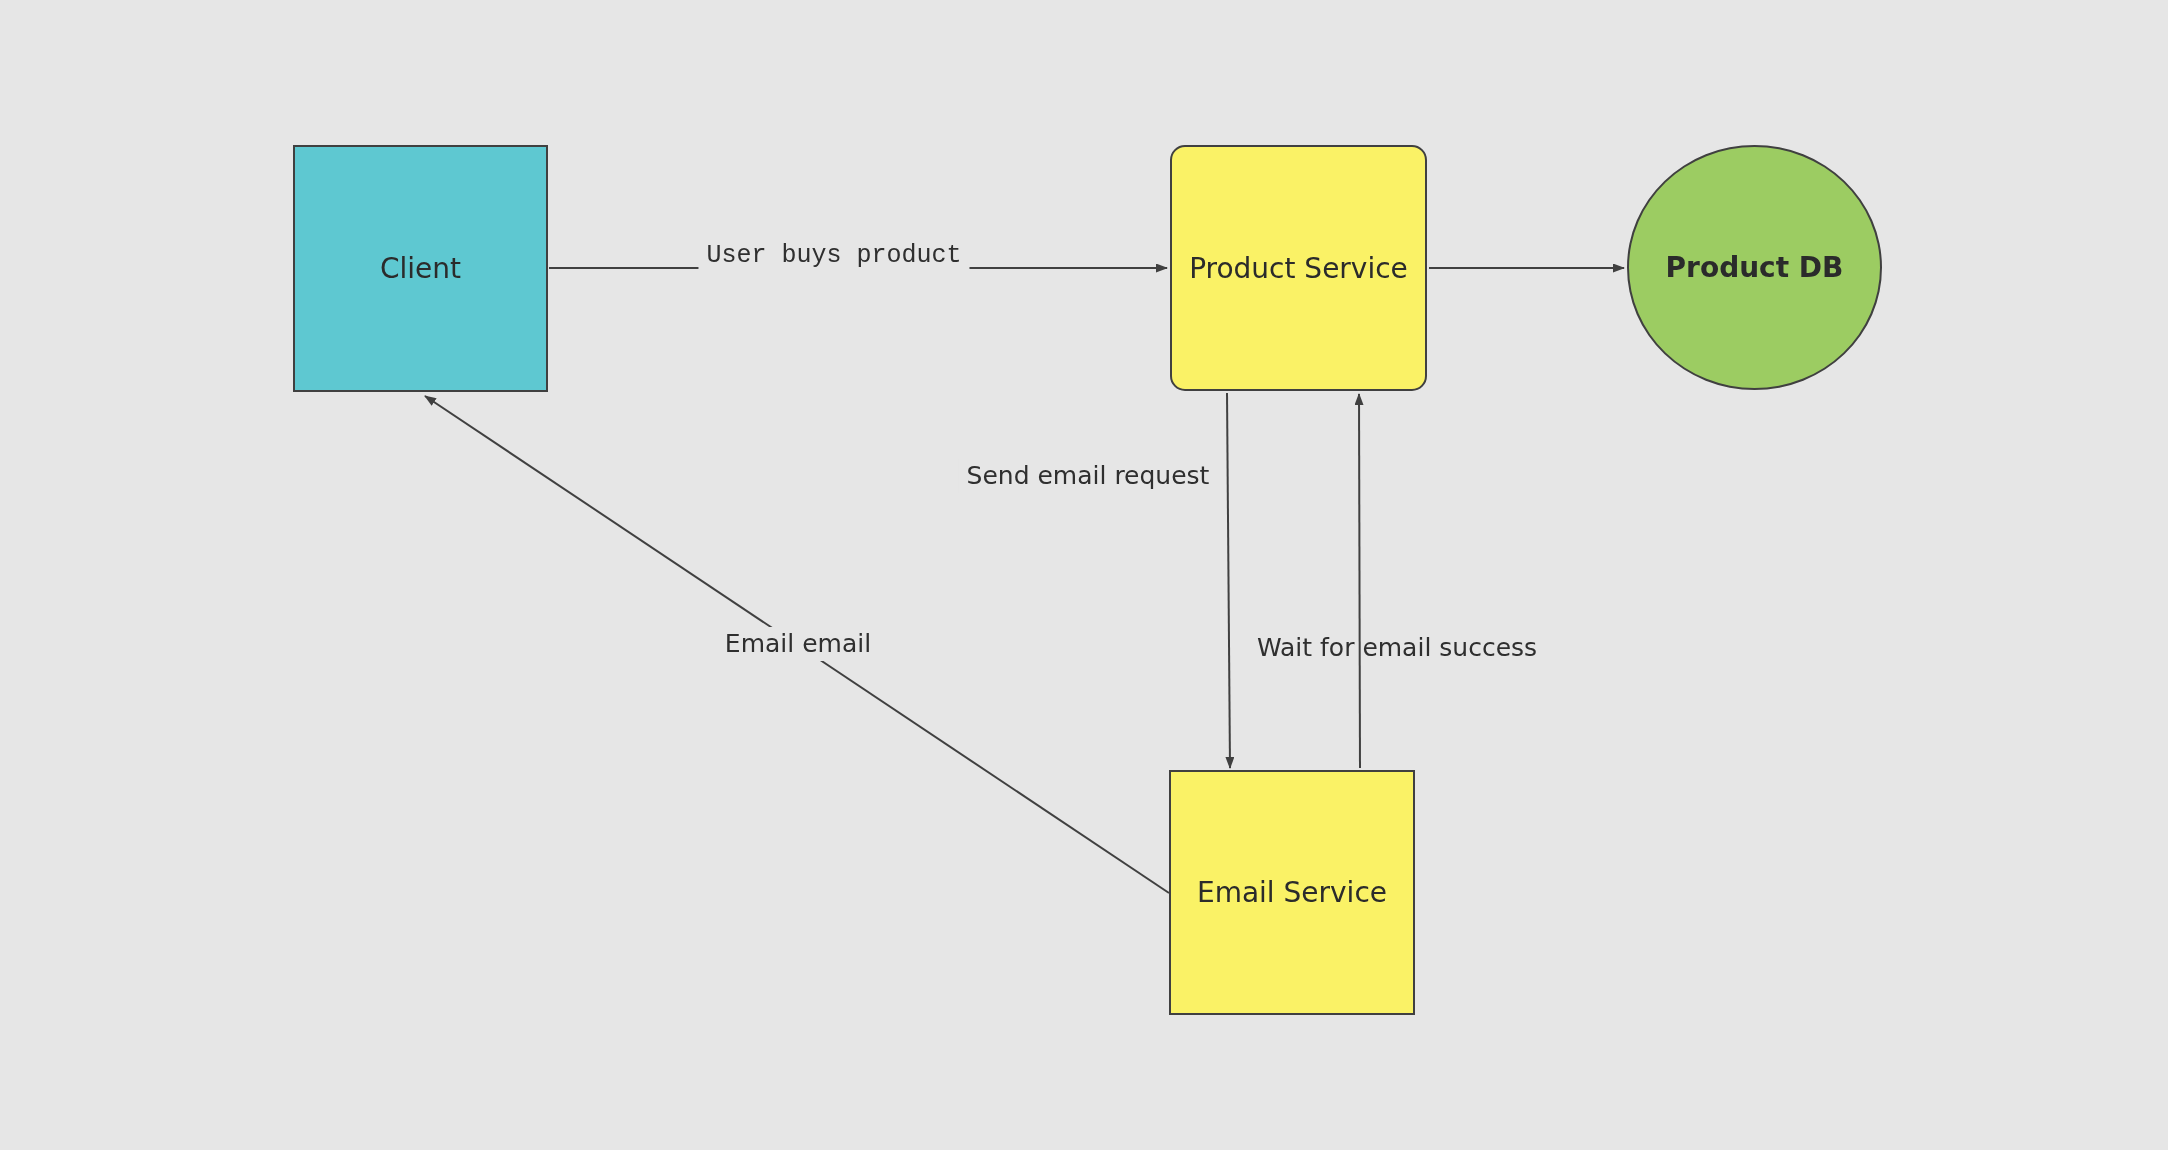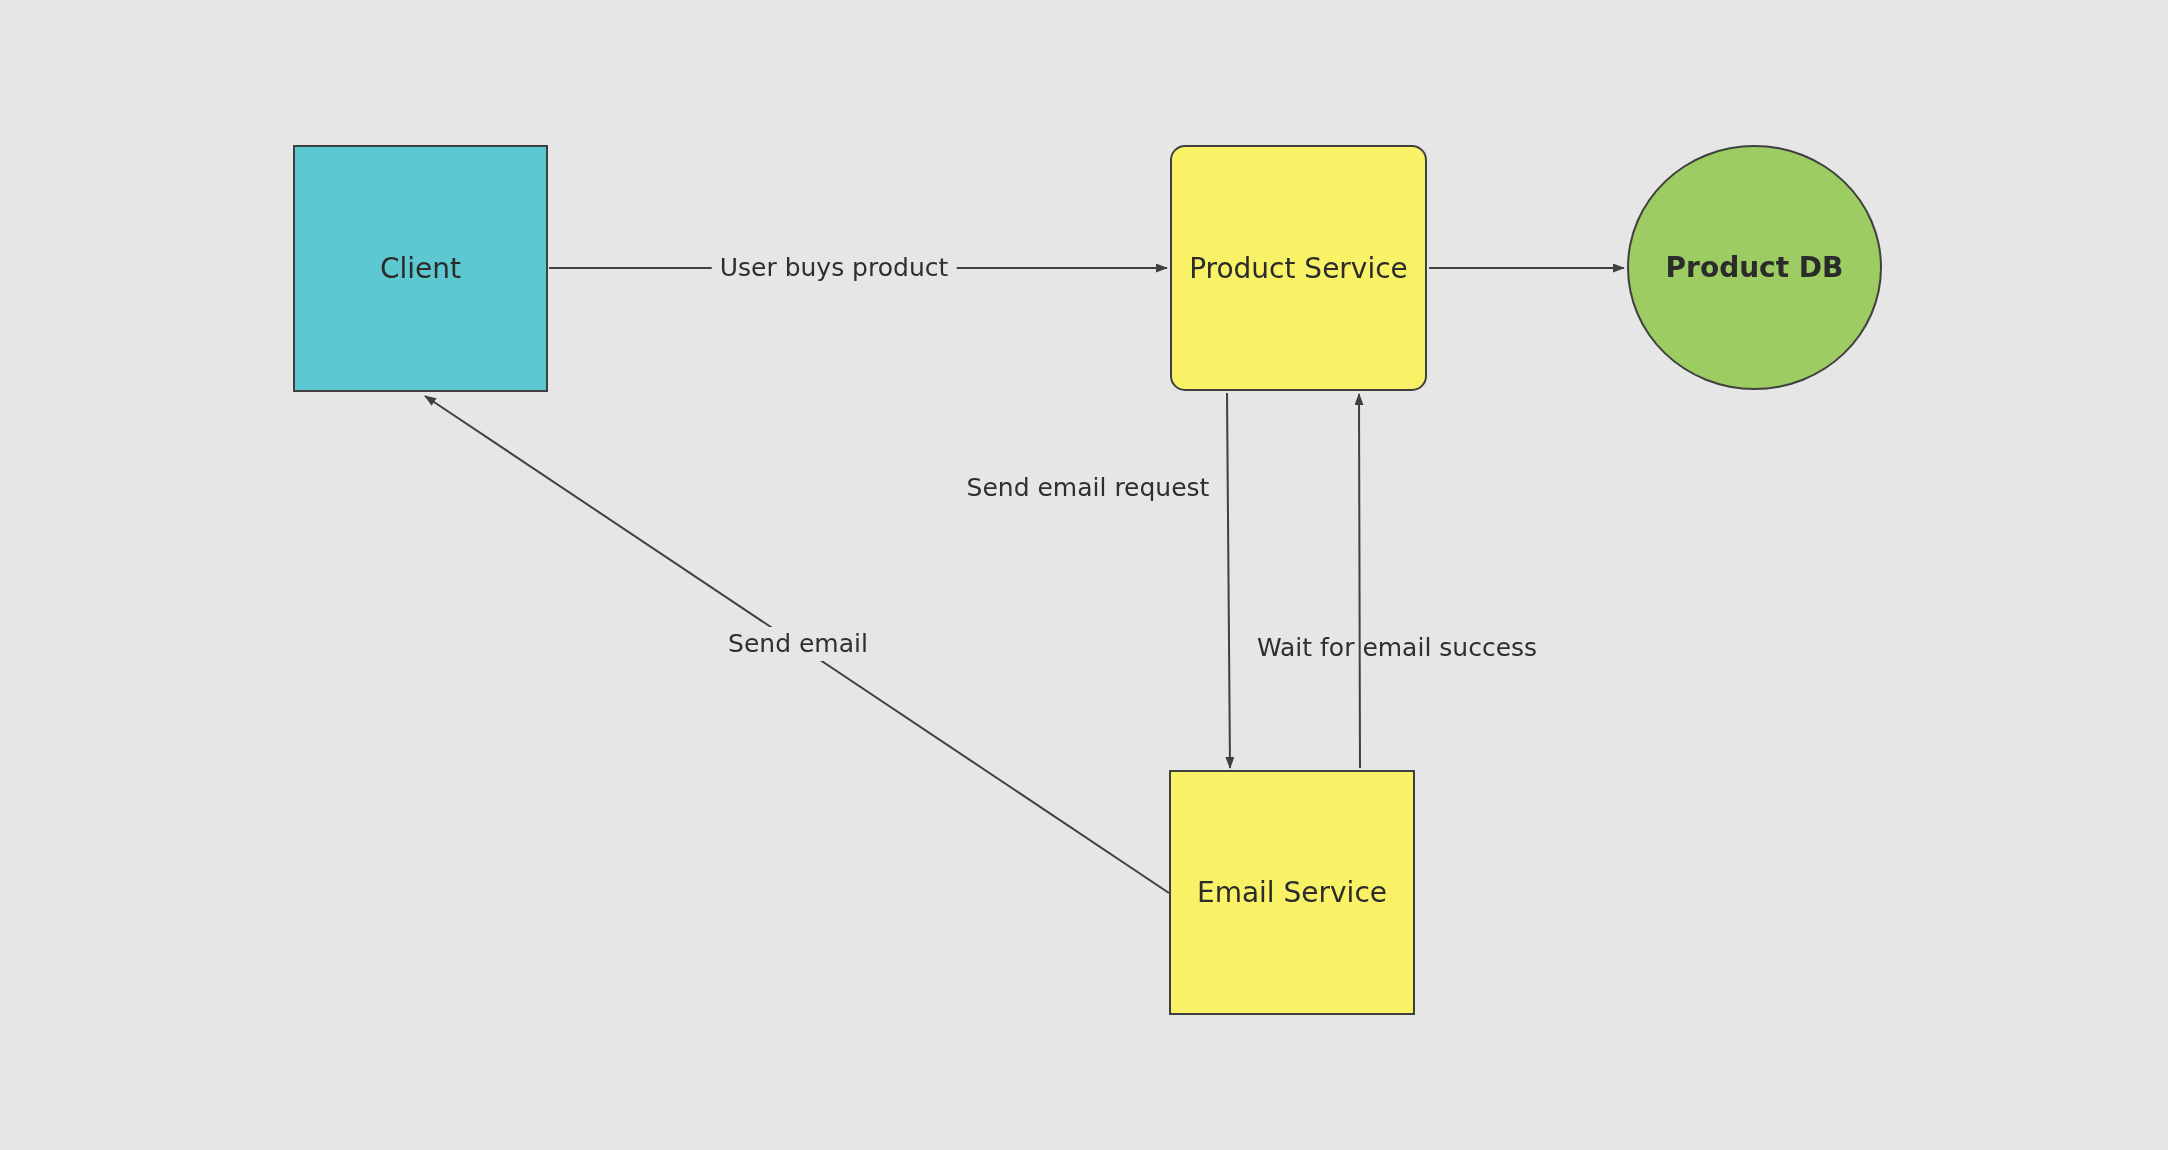--- a/index.html
+++ b/index.html
@@ -42,22 +42,22 @@
     position: absolute;
     transform: translate(-50%, -50%);
     font-size: 25px;
     color: #2f2f2f;
     white-space: nowrap;
     background: #e6e6e6;
     padding: 2px 8px;
     line-height: 1.2;
   }
   .edge-label.no-mask { background: transparent; padding: 2px 0; }
-  .label-user-buys-product      { left: 834px;  top: 268px; }
-  .label-send-email-request     { left: 1088px; top: 488px; }
+  .label-user-buys-product      { left: 834px;  top: 256px; font-family: Liberation Mono, monospace; }
+  .label-send-email-request     { left: 1088px; top: 476px; }
   .label-wait-for-email-success { left: 1397px; top: 648px; }
   .label-send-email             { left: 798px;  top: 644px; }
 </style>
 </head>
 <body>
 
 <div class="canvas">
 
   <svg class="edges-svg" viewBox="0 0 2168 1150" xmlns="http://www.w3.org/2000/svg">
     <defs>
@@ -92,15 +92,15 @@
   <div class="node node-email-service" style="background-color: rgb(250, 242, 102);">
     <span>Email Service</span>
   </div>
 
   <div class="edge-label label-user-buys-product">User buys product</div>
 
   <div class="edge-label label-send-email-request">Send email request</div>
 
   <div class="edge-label no-mask label-wait-for-email-success">Wait for email success</div>
 
-  <div class="edge-label label-send-email">Send email</div>
+  <div class="edge-label label-send-email">Email email</div>
 
 </div>
 
 </body></html>

